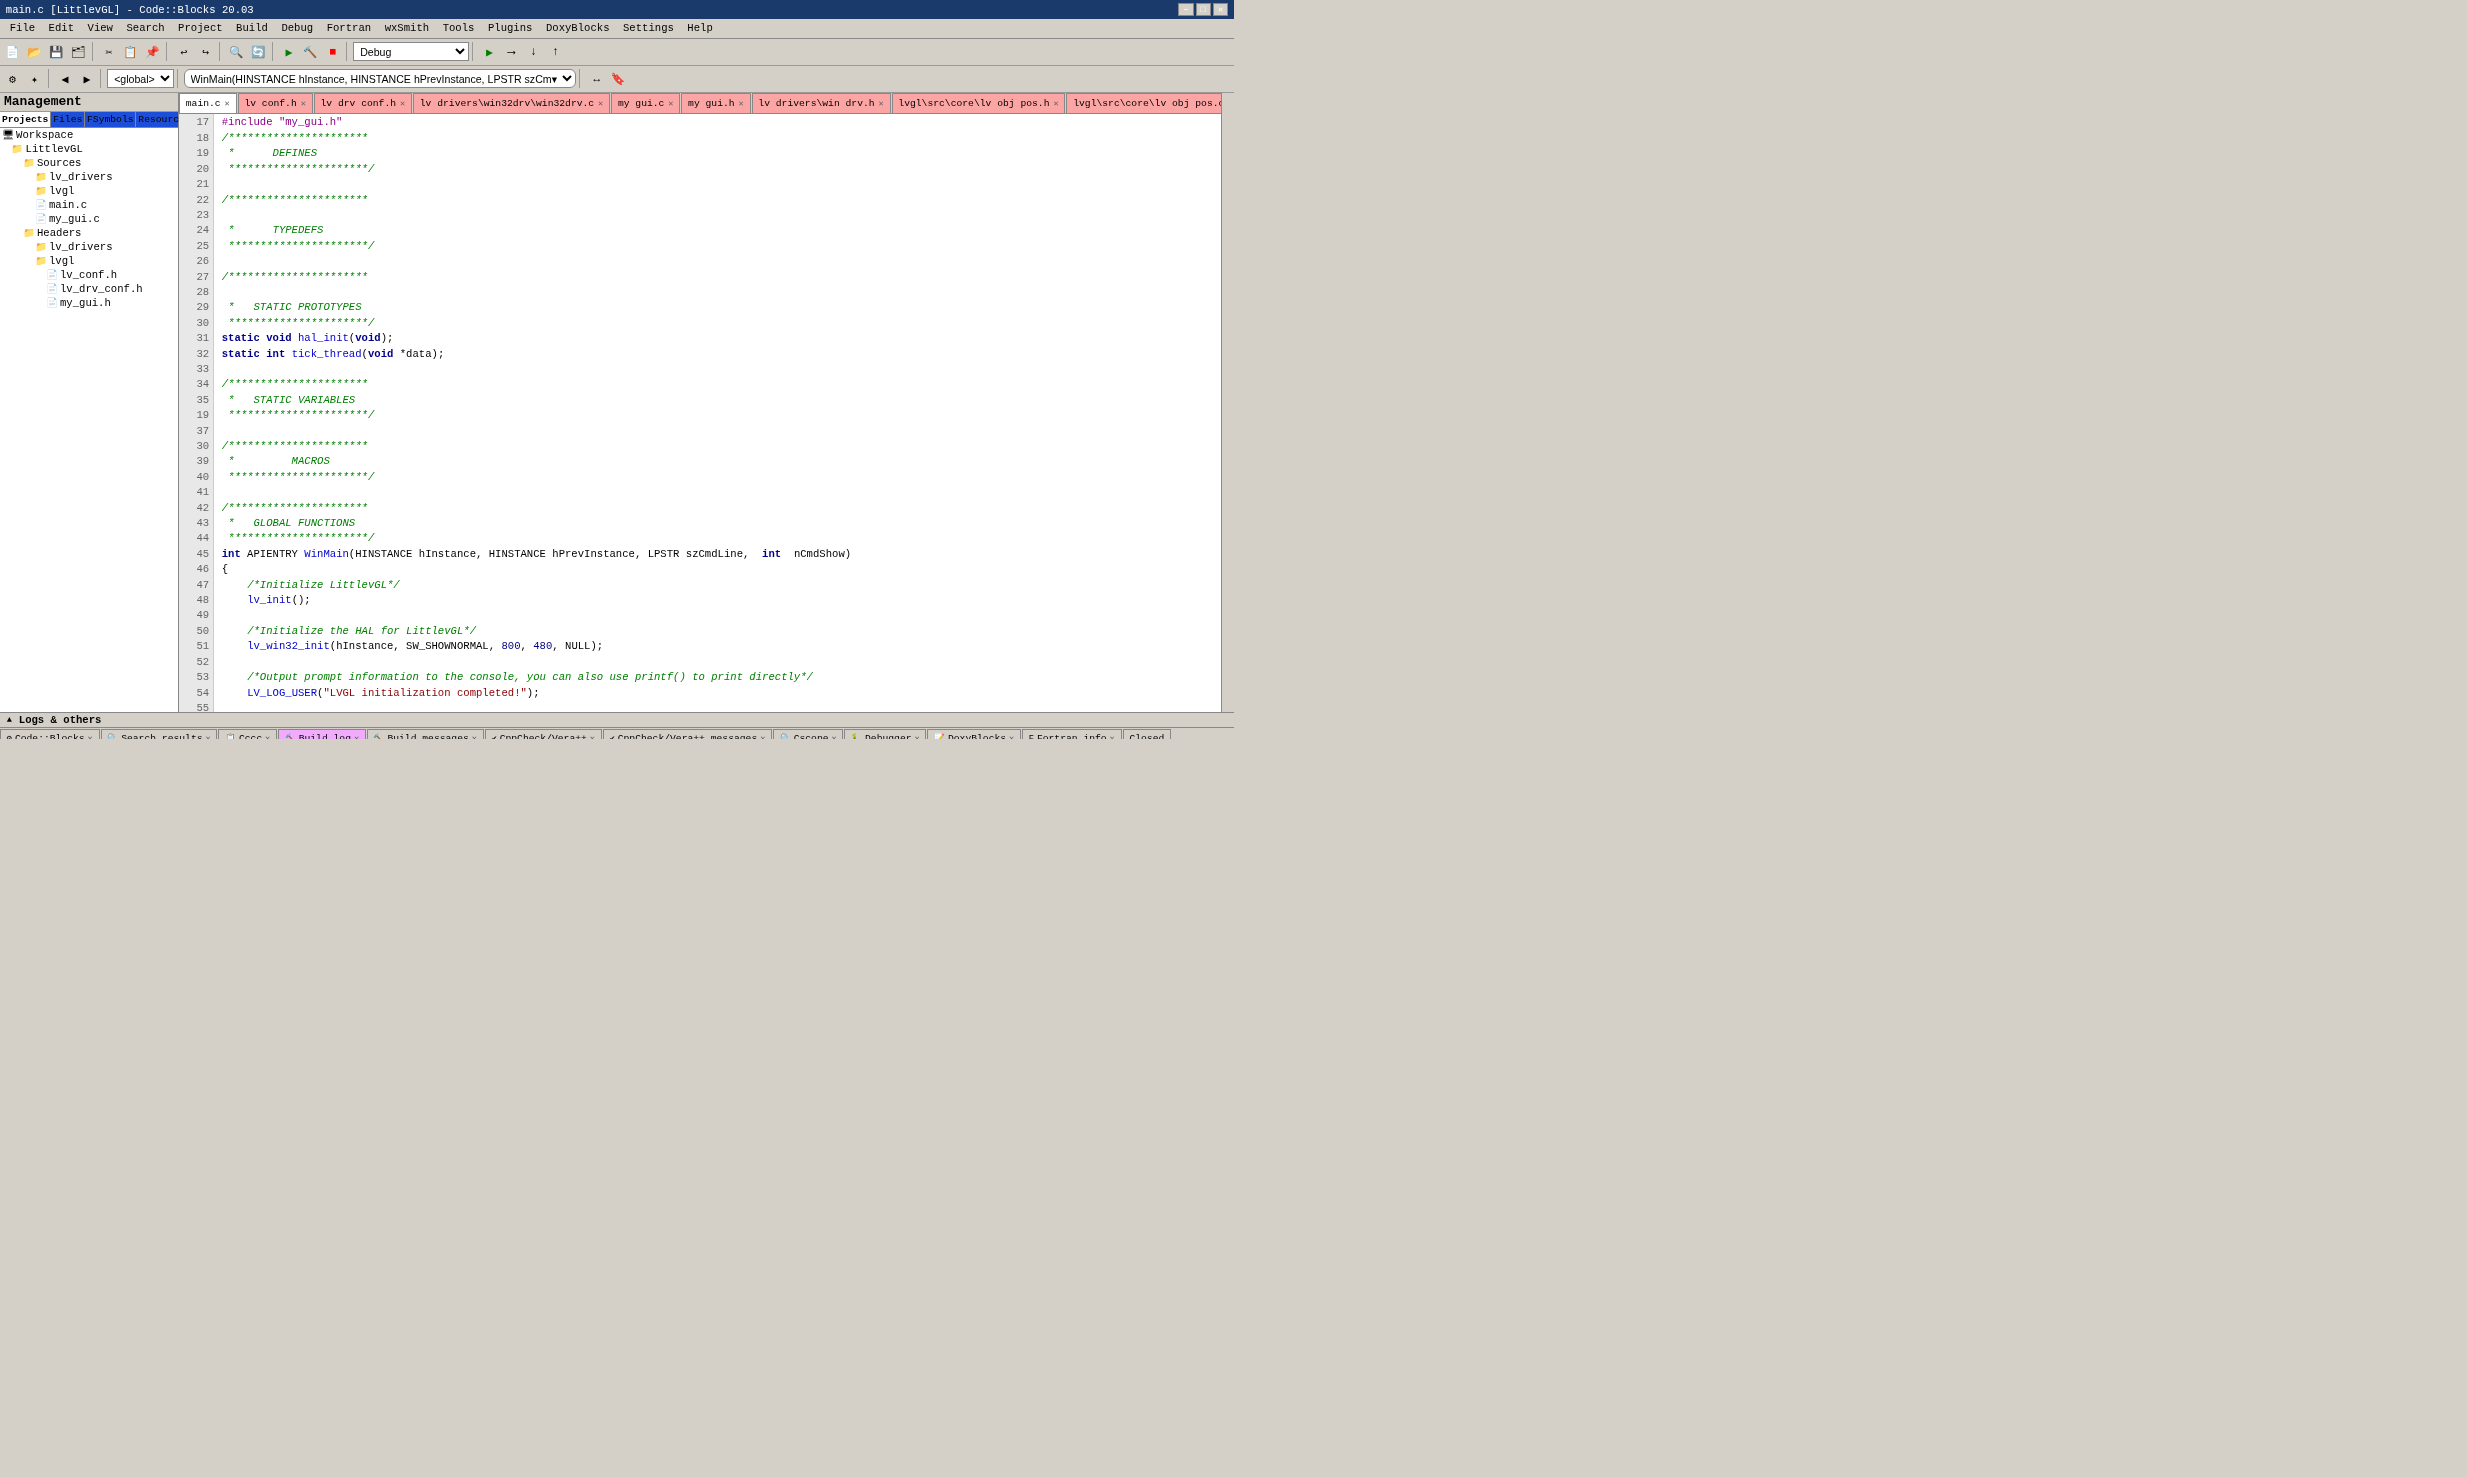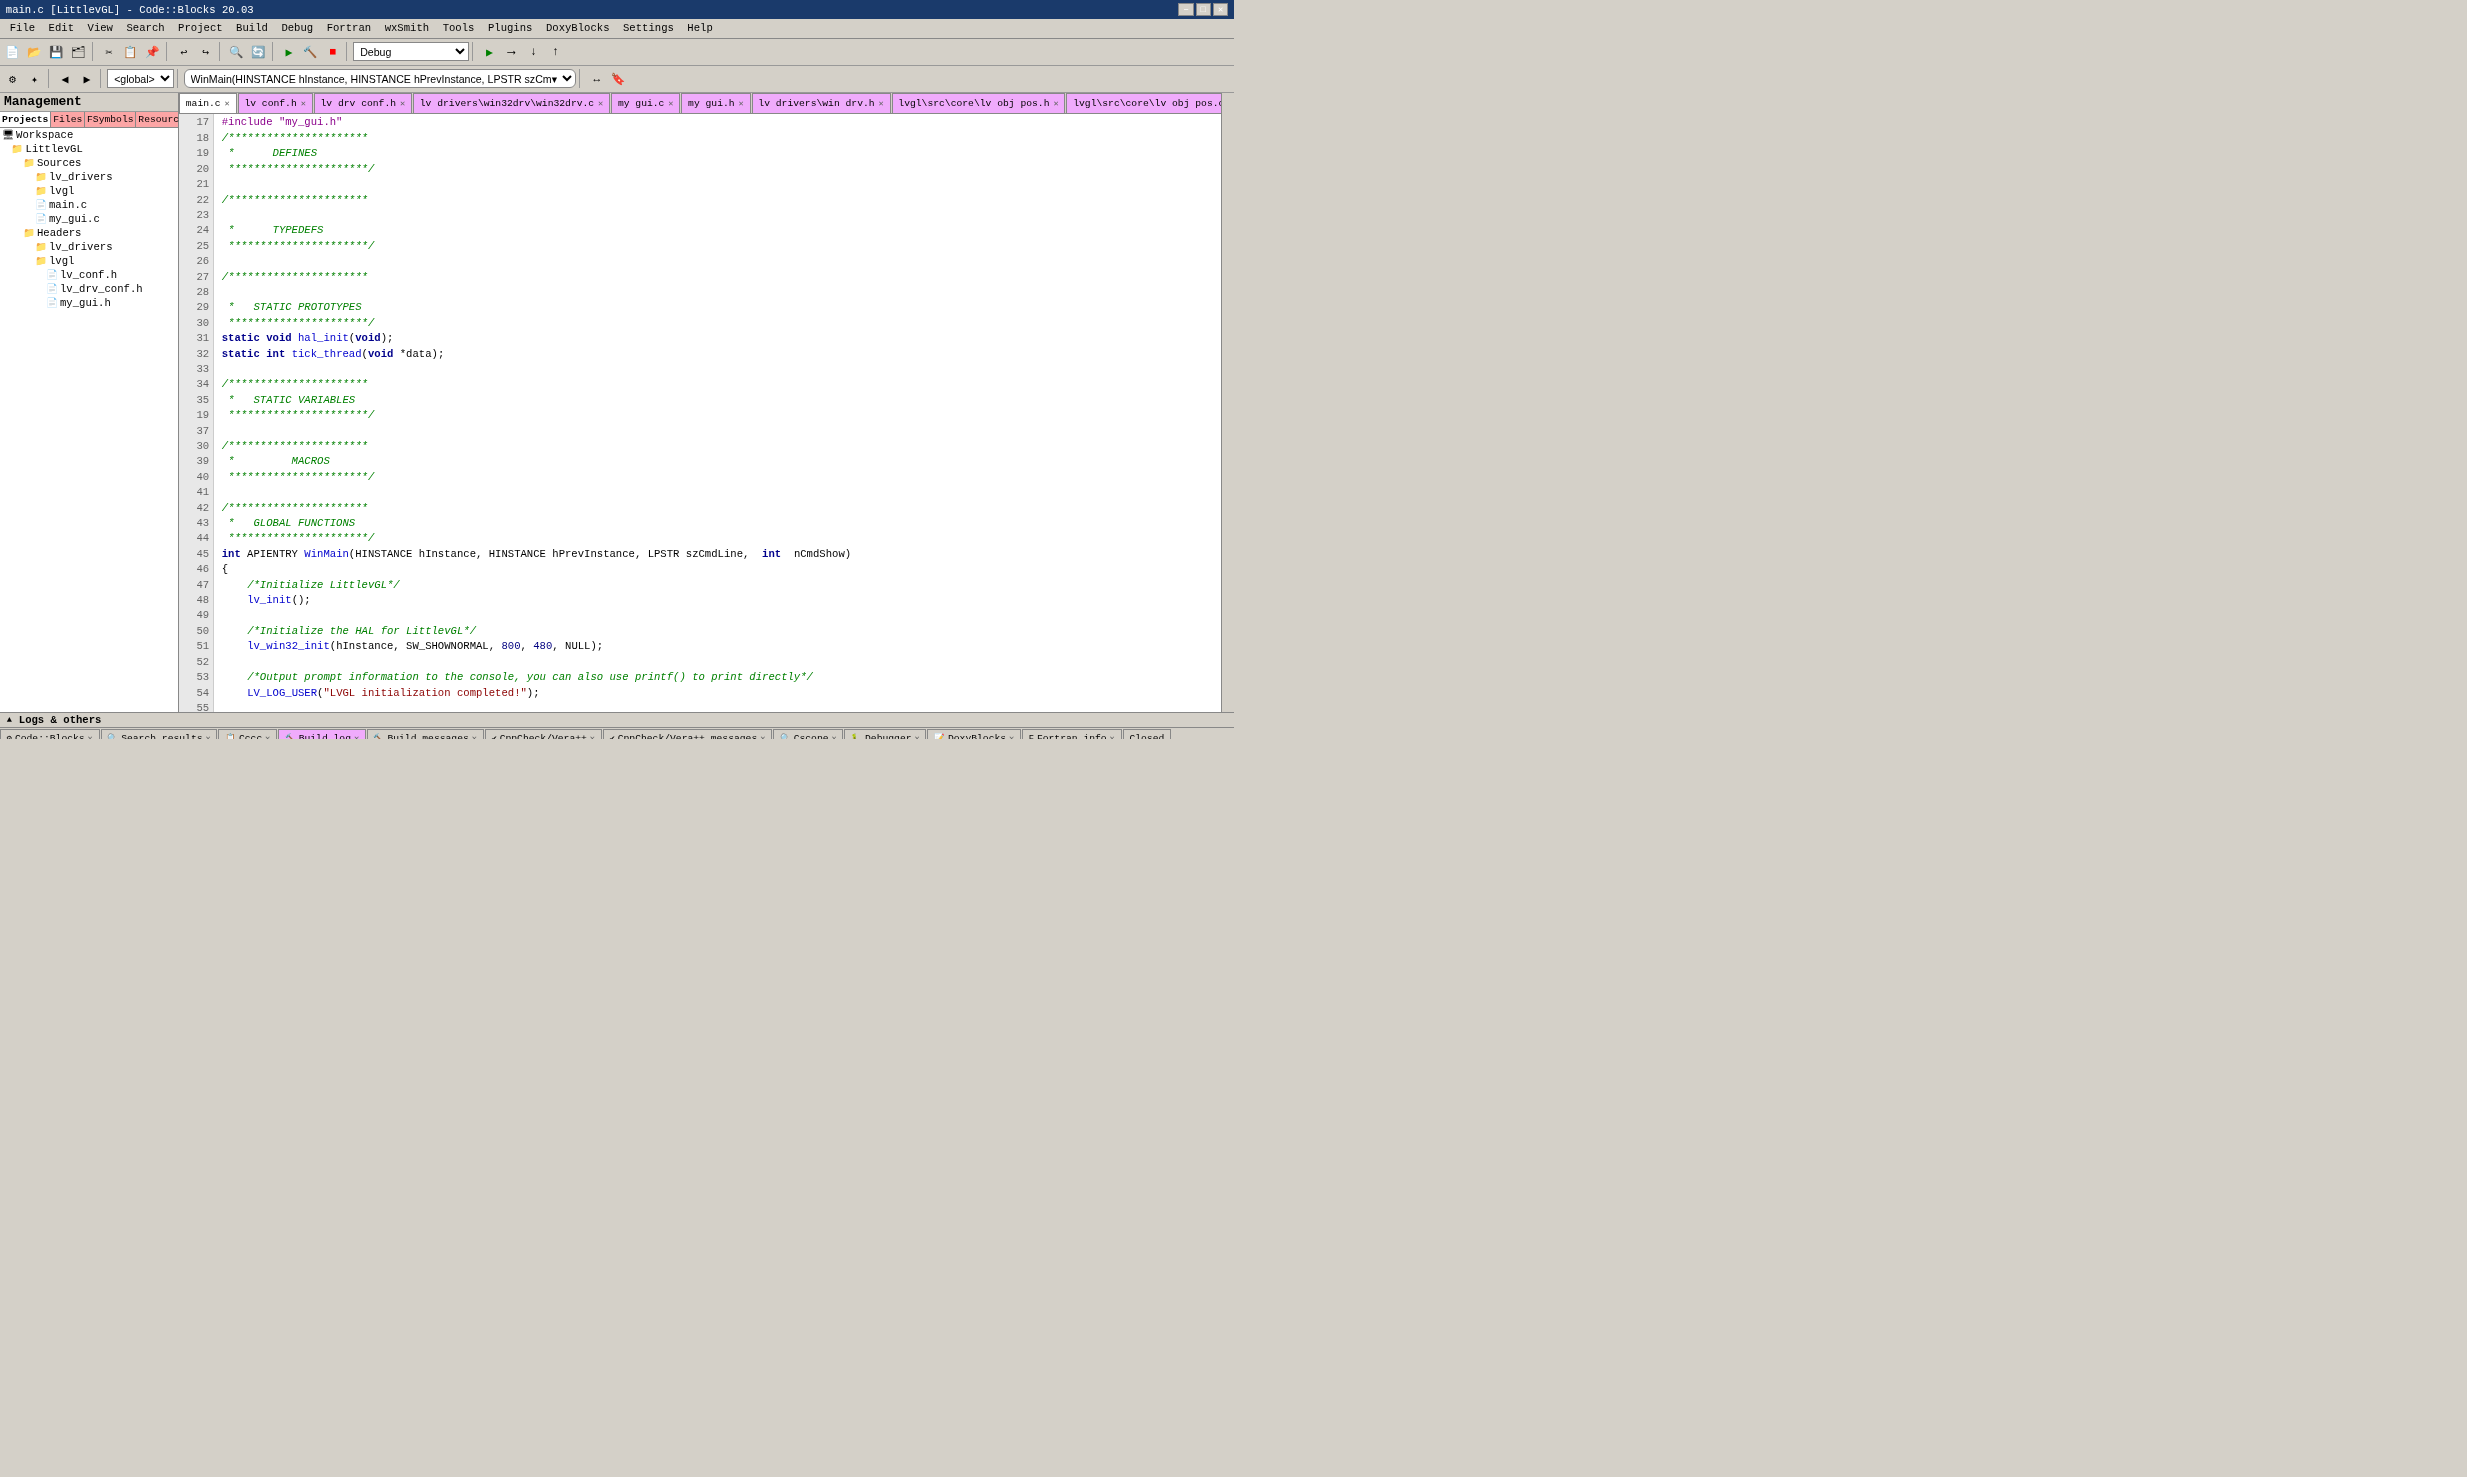--- a/index.html
+++ b/index.html
@@ -89,21 +89,21 @@
     #management-header {
       background: #d4d0c8;
       border-bottom: 1px solid #999;
       padding: 1.9px 3.9px;
       font-size: 13px;
       font-weight: bold;
     }
     #management-tabs {
       display: flex;
       border-bottom: 1px solid #888;
-      background: #fca5a5;
+      background: #1d4ed8;
     }
     .mgmt-tab {
       flex: 1;
       text-align: center;
       padding: 1.9px 1.9px;
       font-size: 9.7px;
       cursor: pointer;
       border-right: 1px solid #888;
     }
     .mgmt-tab.active { background: #fff; font-weight: bold; }
@@ -136,21 +136,21 @@
       overflow: hidden;
       height: 21px;
       align-items: flex-end;
     }
     .editor-tab {
       display: flex;
       align-items: center;
       padding: 1.9px 5.8px;
       border: 1px solid #888;
       border-bottom: none;
-      background: #f0abfc;
+      background: #fca5a5;
       font-size: 9.7px;
       cursor: pointer;
       height: 19.3px;
       margin-right: 1px;
       white-space: nowrap;
     }
     .editor-tab.active { background: #fff; }
     .editor-tab .close-x { margin-left: 3.9px; font-size: 8.7px; color: #666; }
     
     #code-content {

